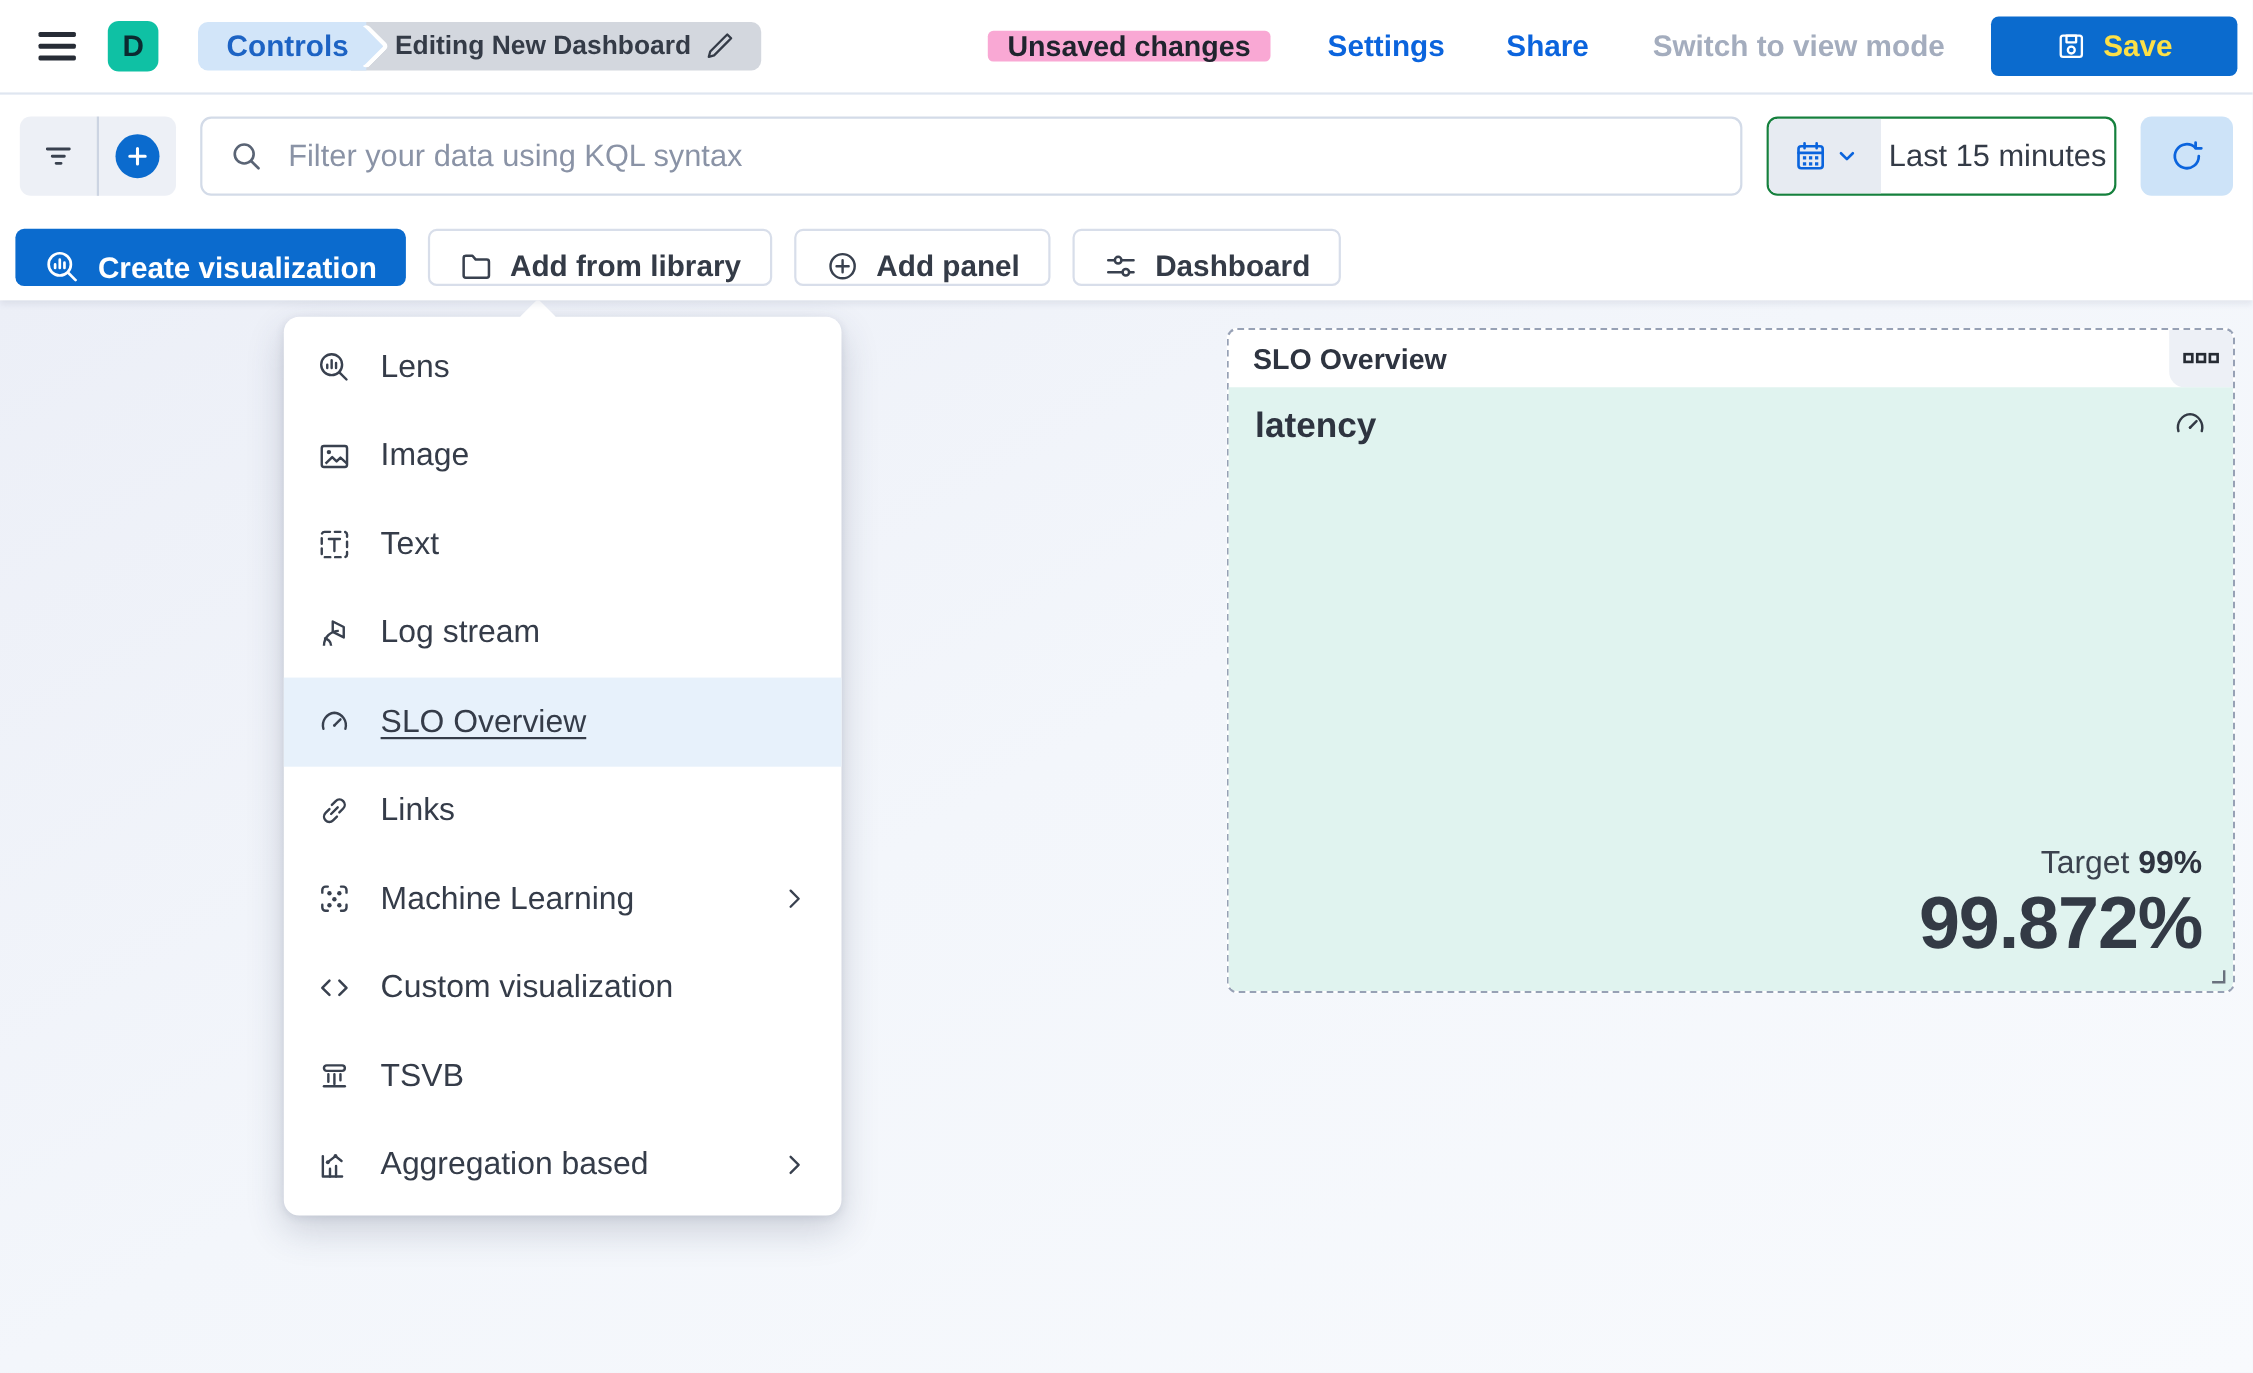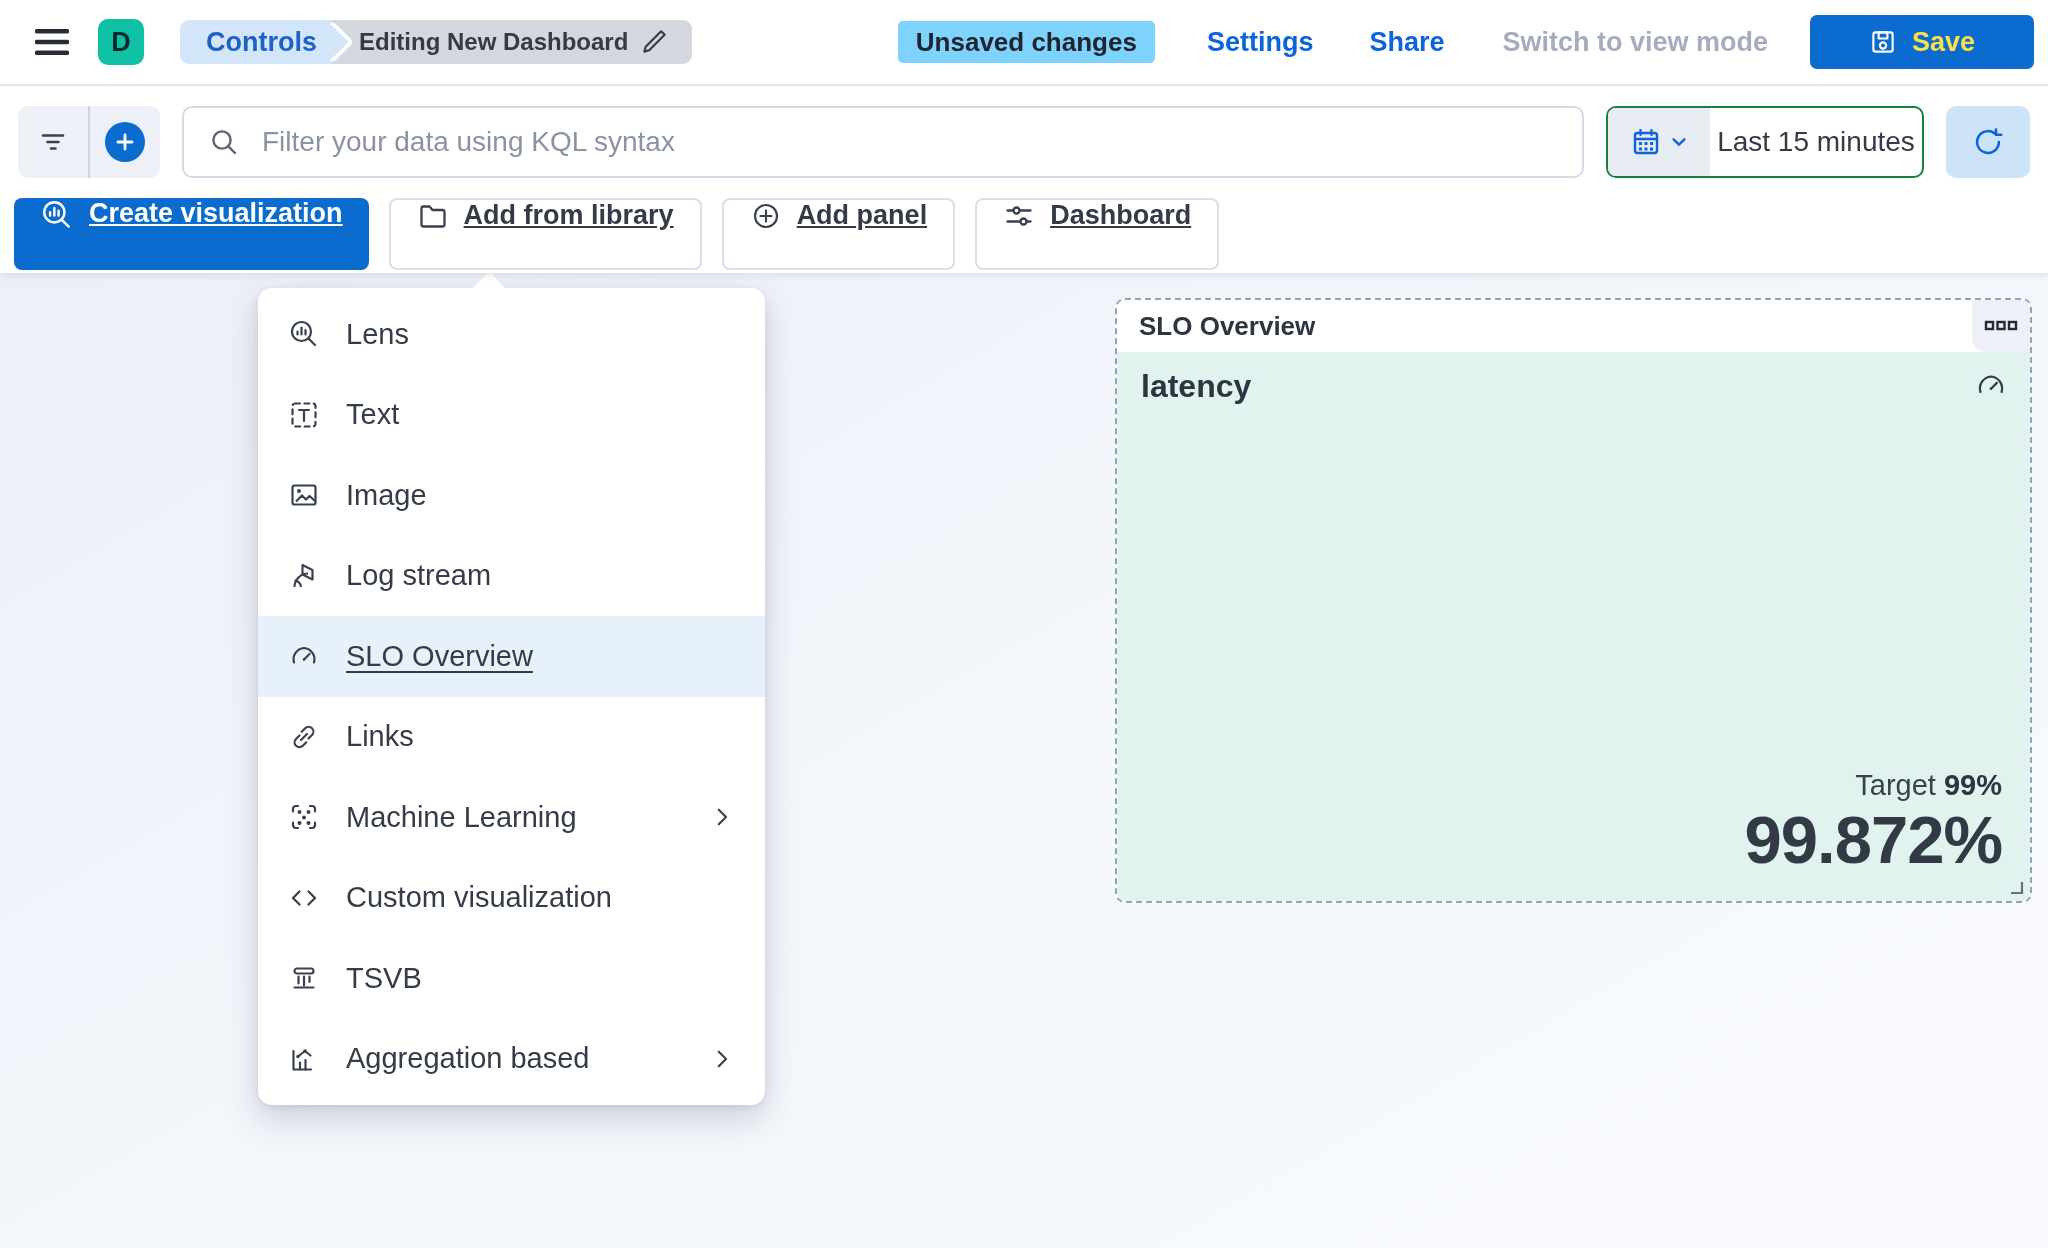--- a/index.html
+++ b/index.html
@@ -35,22 +35,22 @@
     transform:translateY(-50%) rotate(45deg);background:#d2e5f9;border-radius:5px;
     border-top:4px solid #fff;border-right:4px solid #fff;box-sizing:border-box;
   }
   .crumb-last{
     background:#d3d7de;color:#343b47;font-weight:bold;font-size:24px;
     border-radius:0 9px 9px 0;padding:0 24px 0 40px;margin-left:-14px;z-index:1;
     display:flex;align-items:center;gap:12px;
   }
   .hdr-right{margin-left:auto;display:flex;align-items:center;}
   .badge-unsaved{
-    background:#7dd3fc;color:#20242e;font-weight:bold;font-size:26px;
-    height:42px;display:flex;align-items:center;padding:0 18px;border-radius:5px;
+    background:#f9a8d4;color:#20242e;font-weight:bold;font-size:26px;
+    height:28px;display:flex;align-items:center;padding:0 18px;border-radius:5px;
   }
   .hdr-link{font-size:27px;font-weight:bold;color:#0b64dd;cursor:pointer;}
   .hdr-link.settings{margin-left:52px;}
   .hdr-link.share{margin-left:56px;}
   .hdr-link.viewmode{margin-left:58px;color:#a4adbe;cursor:default;}
   .save-btn{
     margin-left:42px;min-width:224px;height:54px;background:#0b6bce;border-radius:7px;
     display:flex;align-items:center;justify-content:center;gap:15px;color:#fde047;
     font-size:27px;font-weight:bold;cursor:pointer;border:none;
   }
@@ -83,22 +83,22 @@
   .date-cal{
     width:102px;background:#e7ebf2;display:flex;align-items:center;justify-content:center;gap:8px;cursor:pointer;
   }
   .date-text{flex:1;display:flex;align-items:center;justify-content:center;font-size:28px;color:#343b47;cursor:pointer;}
   .refresh-btn{
     width:84px;height:72px;border-radius:10px;background:#cde3f8;flex:none;
     display:flex;align-items:center;justify-content:center;cursor:pointer;border:none;
   }
   .action-row{display:flex;align-items:center;margin:26px 0 0 14px;height:60px;gap:20px;}
   .btn{
-    height:72px;border-radius:8px;display:flex;align-items:flex-start;gap:15px;
-    font-size:27px;box-sizing:border-box;cursor:pointer;border:none;text-decoration:underline;
+    height:52px;border-radius:8px;display:flex;align-items:flex-end;gap:15px;
+    font-size:27px;box-sizing:border-box;cursor:pointer;border:none;
   }
   .btn-primary{background:#0b6bce;color:#fff;font-weight:bold;padding:0 26px;}
   .btn-ghost{background:#fff;color:#343b47;font-weight:600;border:2px solid #d8deea;padding:0 26px;}
 
   
   .canvas{
     position:absolute;top:273px;left:0;right:0;bottom:0;
     background:linear-gradient(150deg,#eceff7 0%,#f3f6fb 45%,#f8fafd 100%);
   }
 
@@ -298,36 +298,36 @@
           <svg width="32" height="32" viewBox="0 0 32 32" fill="none" stroke="currentColor" stroke-width="2.2" stroke-linecap="round">
               <circle cx="13.5" cy="13.5" r="9.5"></circle>
               <path d="M20.5 20.5L27 27"></path>
               <path d="M9.5 16.5v-3M13.5 16.5v-7M17.5 16.5v-4.5"></path>
             </svg>
         </span>
         <span class="mi-label">Lens</span>
       </div>
       <div class="menu-item">
         <span class="mi-icon">
-          <svg width="32" height="32" viewBox="0 0 32 32" fill="none" stroke="currentColor" stroke-width="2.2" stroke-linecap="round">
-              <rect x="4.5" y="4.5" width="23" height="23" rx="2.5" stroke-dasharray="5 4.4"></rect>
-              <path d="M11 11h10M16 11v11"></path>
-            </svg>
-        </span>
-        <span class="mi-label">Text</span>
-      </div>
-      <div class="menu-item">
-        <span class="mi-icon">
           <svg width="32" height="32" viewBox="0 0 32 32" fill="none" stroke="currentColor" stroke-width="2.2" stroke-linejoin="round">
               <rect x="4.5" y="6.5" width="23" height="19" rx="2"></rect>
               <circle cx="11" cy="12" r="2" fill="currentColor" stroke="none"></circle>
               <path d="M8 22.5l6-6 4 4 3.5-3.5 6 5.5"></path>
             </svg>
         </span>
         <span class="mi-label">Image</span>
+      </div>
+      <div class="menu-item">
+        <span class="mi-icon">
+          <svg width="32" height="32" viewBox="0 0 32 32" fill="none" stroke="currentColor" stroke-width="2.2" stroke-linecap="round">
+              <rect x="4.5" y="4.5" width="23" height="23" rx="2.5" stroke-dasharray="5 4.4"></rect>
+              <path d="M11 11h10M16 11v11"></path>
+            </svg>
+        </span>
+        <span class="mi-label">Text</span>
       </div>
       <div class="menu-item">
         <span class="mi-icon">
           <svg width="32" height="32" viewBox="0 0 32 32" fill="none" stroke="currentColor" stroke-width="2.2" stroke-linejoin="round">
               <path d="M6.5 27A13.5 13.5 0 0 1 20 13.5"></path>
               <path d="M6.5 20.5a6.5 6.5 0 0 1 6.5 6.5"></path>
               <path d="M14.5 5l10 5v9.5l-10-5z"></path>
             </svg>
         </span>
         <span class="mi-label">Log stream</span>

